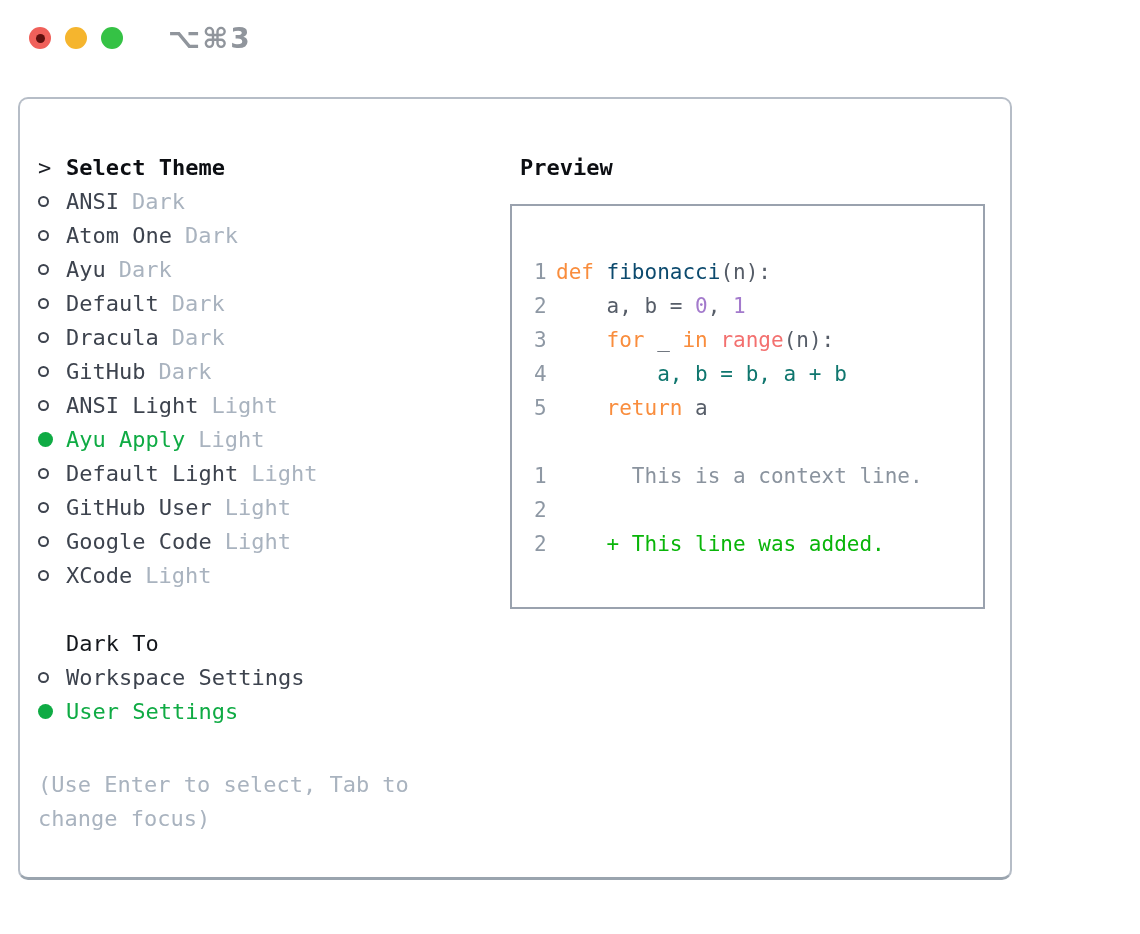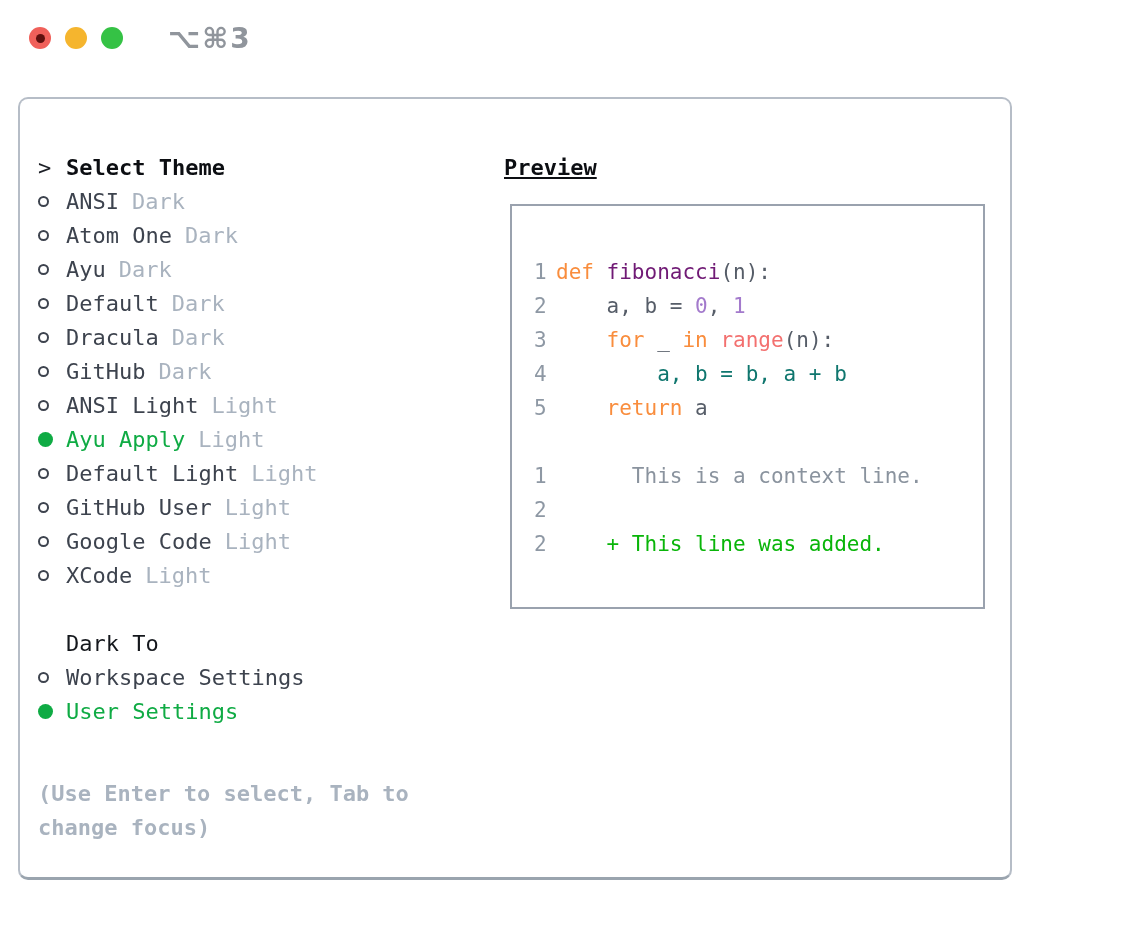--- a/index.html
+++ b/index.html
@@ -42,26 +42,26 @@
   .dot{width:15px;height:15px;background:var(--green);border-radius:50%;}
   .chev{color:#1c1f26;font-size:22px;}
   .h-label{font-weight:bold;color:var(--strong);}
   .tname{color:var(--text);}
   .row.selected .tname{color:var(--green);}
   .tvariant{color:var(--muted);margin-left:13px;}
   .apply-header{color:#14171c;}
   .row.selected .oname{color:var(--green);}
   .oname{color:var(--text);}
   .hint{
-    margin-top:15px;width:420px;color:var(--hint);font-size:22px;line-height:34px;
-    white-space:normal;word-break:normal;font-weight:bold;
+    margin-top:6px;width:420px;color:var(--hint);font-size:22px;line-height:34px;
+    white-space:normal;word-break:normal;
   }
   
-  .preview-label{position:absolute;left:484px;top:51px;height:34px;display:flex;align-items:center;
-    font-size:22px;font-weight:bold;color:var(--strong);text-decoration:underline;}
+  .preview-label{position:absolute;left:500px;top:51px;height:34px;display:flex;align-items:center;
+    font-size:22px;font-weight:bold;color:var(--strong);}
   .preview-box{
     position:absolute;left:490px;top:105px;width:475px;height:405px;
     border:2px solid var(--preview-border);background:#ffffff;
     padding:49px 10px 0 22px;font-size:21px;overflow:hidden;
   }
   .pline{height:34px;display:flex;align-items:center;white-space:pre;}
   .lineno{display:inline-block;width:22px;flex:0 0 22px;color:var(--lineno);}
   .diff-block{margin-top:34px;}
 </style>
 </head>
@@ -113,21 +113,21 @@
 
     <div class="spacer"></div>
 
     <div class="hint">(Use Enter to select, Tab to change focus)</div>
   </div>
 
   <div class="preview-label">Preview</div>
 
   <div class="preview-box">
     <div id="code-block" class="code-block">
-        <div class="pline"><span class="lineno">1</span><span style="color: rgb(249, 141, 61);">def </span><span style="color: #701a75;">fibonacci</span><span style="color: rgb(86, 93, 104);">(n):</span></div>
+        <div class="pline"><span class="lineno">1</span><span style="color: rgb(249, 141, 61);">def </span><span style="color: #0c4a6e;">fibonacci</span><span style="color: rgb(86, 93, 104);">(n):</span></div>
         <div class="pline"><span class="lineno">2</span><span style="color: rgb(86, 93, 104);">    a, b = </span><span style="color: rgb(163, 122, 204);">0</span><span style="color: rgb(86, 93, 104);">, </span><span style="color: rgb(163, 122, 204);">1</span></div>
         <div class="pline"><span class="lineno">3</span><span style="color: rgb(86, 93, 104);">    </span><span style="color: rgb(249, 141, 61);">for</span><span style="color: rgb(86, 93, 104);"> _ </span><span style="color: rgb(249, 141, 61);">in</span><span style="color: rgb(86, 93, 104);"> </span><span style="color: rgb(243, 112, 111);">range</span><span style="color: rgb(86, 93, 104);">(n):</span></div>
         <div class="pline"><span class="lineno">4</span><span style="color: #0f766e;">        a, b = b, a + b</span></div>
         <div class="pline"><span class="lineno">5</span><span style="color: rgb(86, 93, 104);">    </span><span style="color: rgb(249, 141, 61);">return</span><span style="color: rgb(86, 93, 104);"> a</span></div>
       </div>
     <div id="diff-block" class="diff-block">
         <div class="pline"><span class="lineno">1</span><span style="color: rgb(138, 147, 158);">      This is a context line.</span></div>
         <div class="pline"><span class="lineno">2</span></div>
         <div class="pline"><span class="lineno">2</span><span style="color: rgb(9, 181, 9);">    + This line was added.</span></div>
       </div>

